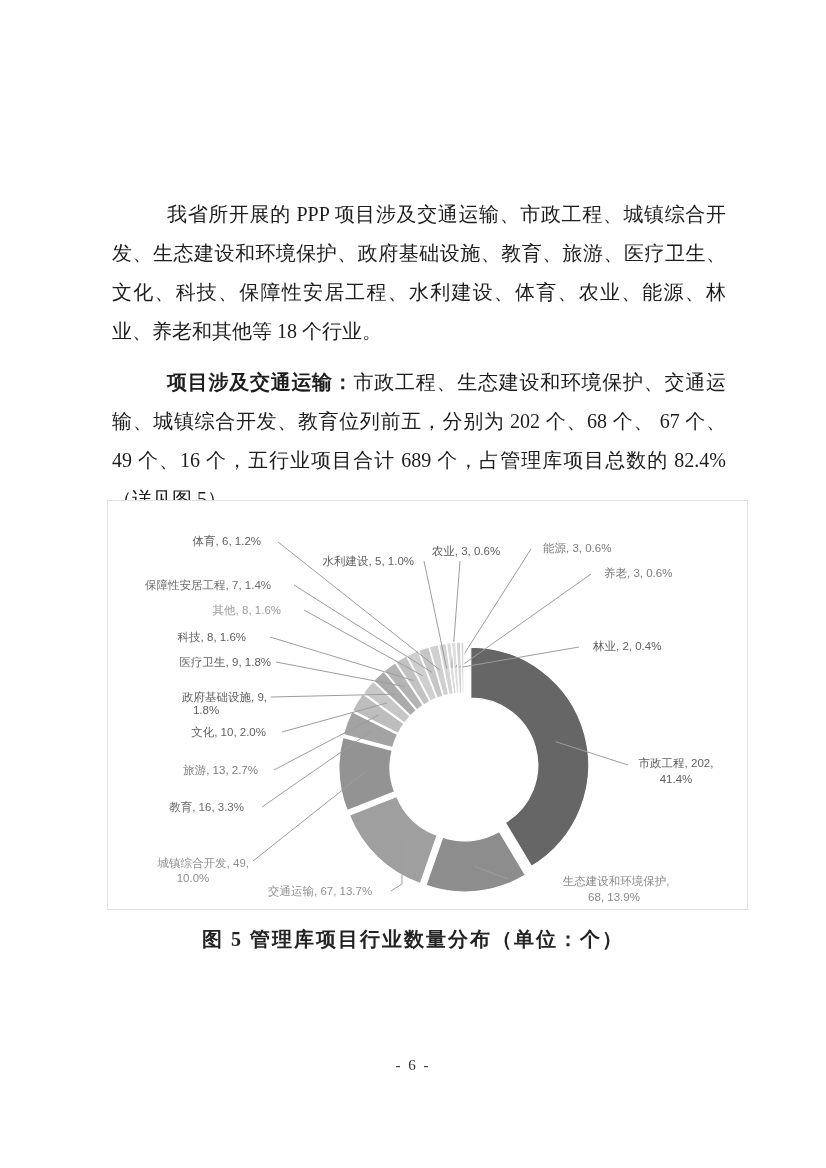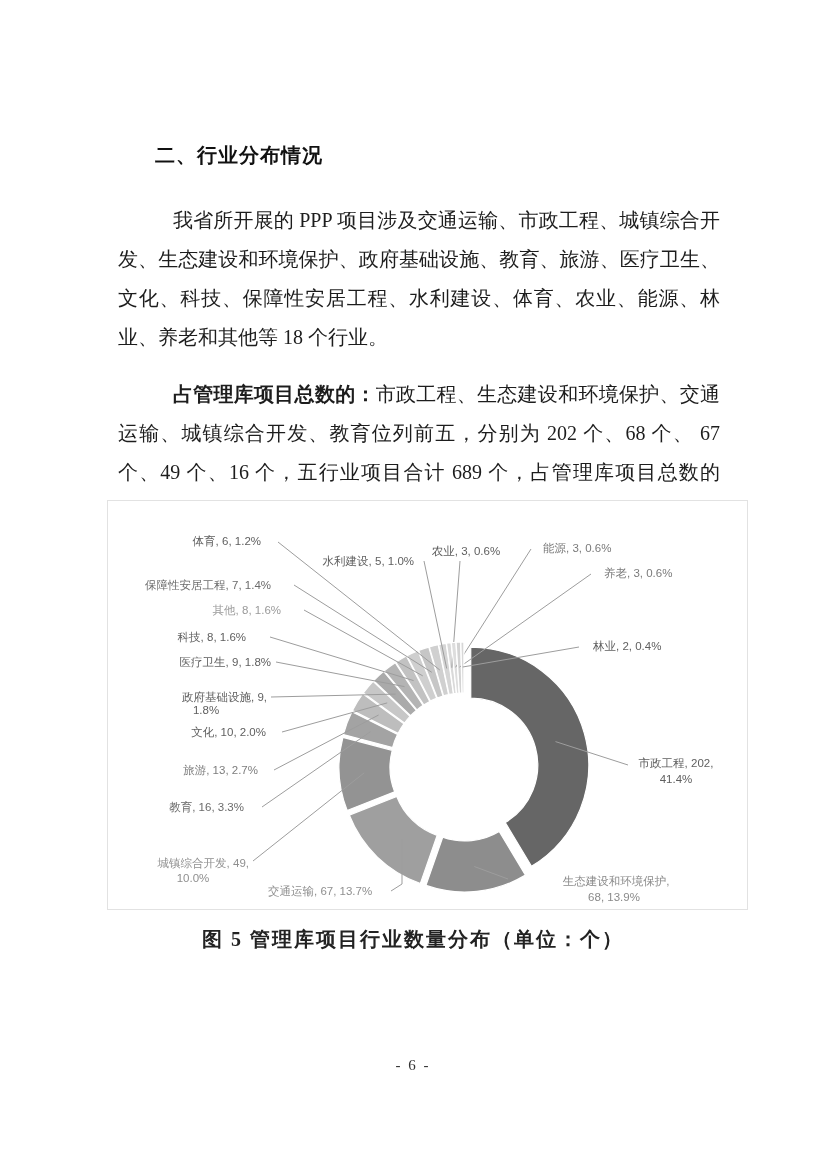--- a/index.html
+++ b/index.html
@@ -15,21 +15,21 @@
   .heading{
     position:absolute;left:155px;top:142px;
     font-family:"Liberation Sans", sans-serif;
     font-size:20px;font-weight:bold;color:#111;
     letter-spacing:1px;margin:0;
   }
   .bodytext{
     position:absolute;left:100px;top:183px;width:638px;
     font-size:20px;line-height:39px;text-align:justify;
   }
-  .bodytext p{margin:18px;text-indent:55px;}
+  .bodytext p{margin:12px;text-indent:55px;}
   .bodytext .boldlead{font-weight:bold;}
   .chartbox{
     position:absolute;left:107px;top:500px;width:639px;height:408px;
     border:1px solid #e2e2e2;background:#fff;margin:0;
   }
   .chartbox svg{display:block;}
   .caption{
     position:absolute;left:0;top:926px;width:826px;
     text-align:center;font-size:20px;font-weight:bold;color:#222;
     letter-spacing:2px;
@@ -37,25 +37,24 @@
   .pagenum{
     position:absolute;left:0;top:1057px;width:826px;
     text-align:center;font-size:15px;color:#333;letter-spacing:2px;
   }
 </style>
 </head>
 <body>
 
 <div class="page">
 
-  <h2 class="heading">二、行业分布情况</h2>
 
   <div class="bodytext">
     <p>我省所开展的 PPP 项目涉及交通运输、市政工程、城镇综合开发、生态建设和环境保护、政府基础设施、教育、旅游、医疗卫生、文化、科技、保障性安居工程、水利建设、体育、农业、能源、林业、养老和其他等 18 个行业。</p>
-    <p><span class="boldlead">占管理库项目总数的：</span><span>市政工程、生态建设和环境保护、交通运输、城镇综合开发、教育位列前五，分别为 202 个、68 个、 67 个、49 个、16 个，五行业项目合计 689 个，占管理库项目总数的 82.4%（详见图 5）。</span></p>
+    <p><span class="boldlead">项目涉及交通运输：</span><span>市政工程、生态建设和环境保护、交通运输、城镇综合开发、教育位列前五，分别为 202 个、68 个、 67 个、49 个、16 个，五行业项目合计 689 个，占管理库项目总数的 82.4%（详见图 5）。</span></p>
   </div>
 
   <figure class="chartbox">
     <svg id="donut" width="639" height="408" viewBox="0 0 639 408">
         <path d="M 362.75 146.13 A 118 118 0 0 1 423.49 365.29 L 397.24 321.57 A 67 67 0 0 0 362.75 197.13 Z" fill="#666666" stroke="#ffffff" stroke-width="1.2"></path>
         <polyline points="447.5,240.6 520.0,264.0" fill="none" stroke="#9d9d9d" stroke-width="1"></polyline>
         <text x="568" y="266" text-anchor="middle" font-family="&quot;Liberation Sans&quot;, sans-serif" font-size="11.5" fill="#5f5f5f">市政工程, 202,</text>
         <text x="568" y="282" text-anchor="middle" font-family="&quot;Liberation Sans&quot;, sans-serif" font-size="11.5" fill="#5f5f5f">41.4%</text>
         <path d="M 417.47 374.13 A 118 118 0 0 1 317.95 384.41 L 334.71 336.24 A 67 67 0 0 0 391.21 330.40 Z" fill="#8d8d8d" stroke="#ffffff" stroke-width="1.2"></path>
         <polyline points="366.3,365.5 400.0,378.0" fill="none" stroke="#9d9d9d" stroke-width="1"></polyline>

